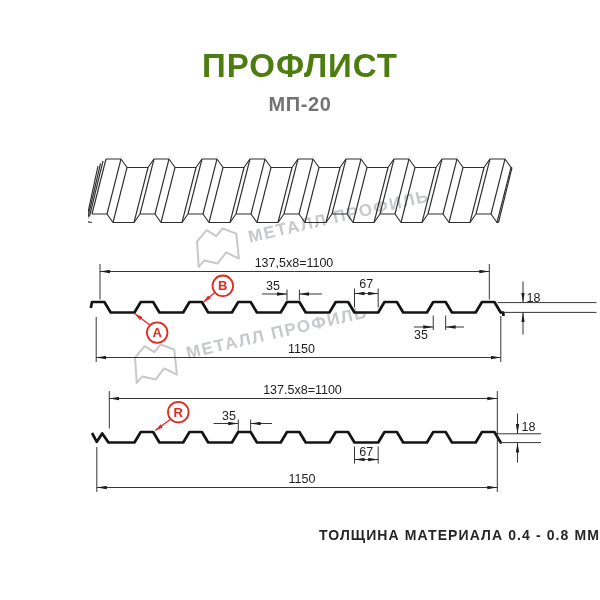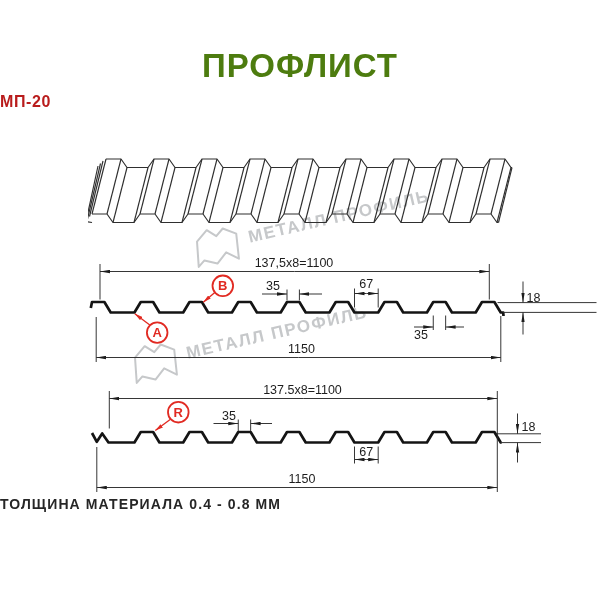--- a/index.html
+++ b/index.html
@@ -1,22 +1,22 @@
 <!DOCTYPE html>
 <html><head>
 <meta charset="utf-8">
 <style>
   html,body{margin:0;padding:0}
   body{width:600px;height:600px;background:#fff;position:relative;overflow:hidden;
        font-family:"Liberation Sans",sans-serif}
   .title{position:absolute;top:47px;left:0;width:100%;text-align:center;
          font-size:33px;font-weight:700;letter-spacing:1px;color:#4d7c0f}
-  .subtitle{position:absolute;top:93px;left:0;width:100%;
-         font-size:16px;font-weight:600;letter-spacing:.6px;color:#b91c1c}
-  .footer{position:absolute;top:496px;left:0;width:100%;text-align:left;
+  .subtitle{position:absolute;top:93px;left:0;width:100%;text-align:center;
+         font-size:20px;font-weight:600;letter-spacing:.6px;color:#737373}
+  .footer{position:absolute;top:527px;left:0;width:100%;text-align:right;
          font-size:14px;font-weight:600;letter-spacing:1.1px;color:#262626}
   .wm{position:absolute;display:flex;align-items:center;gap:8px;color:#c6c8ca;
       transform:rotate(-13deg);transform-origin:0 50%;z-index:0}
   .wm-text{font-size:17px;font-weight:700;letter-spacing:1.6px;white-space:nowrap}
   .abs{position:absolute;z-index:1}
   .ln{stroke:#2b2b2b;stroke-width:.95;fill:none}
   .prof{stroke:#141414;stroke-width:2.7;fill:none;stroke-linejoin:round}
   .t3d{stroke:#2f2f2f;stroke-width:1.15;fill:none;stroke-linejoin:round}
   .red{stroke:#e12a22;stroke-width:1.3;fill:none}
   .lblc{stroke:#e12a22;stroke-width:1.8;fill:#fff}

